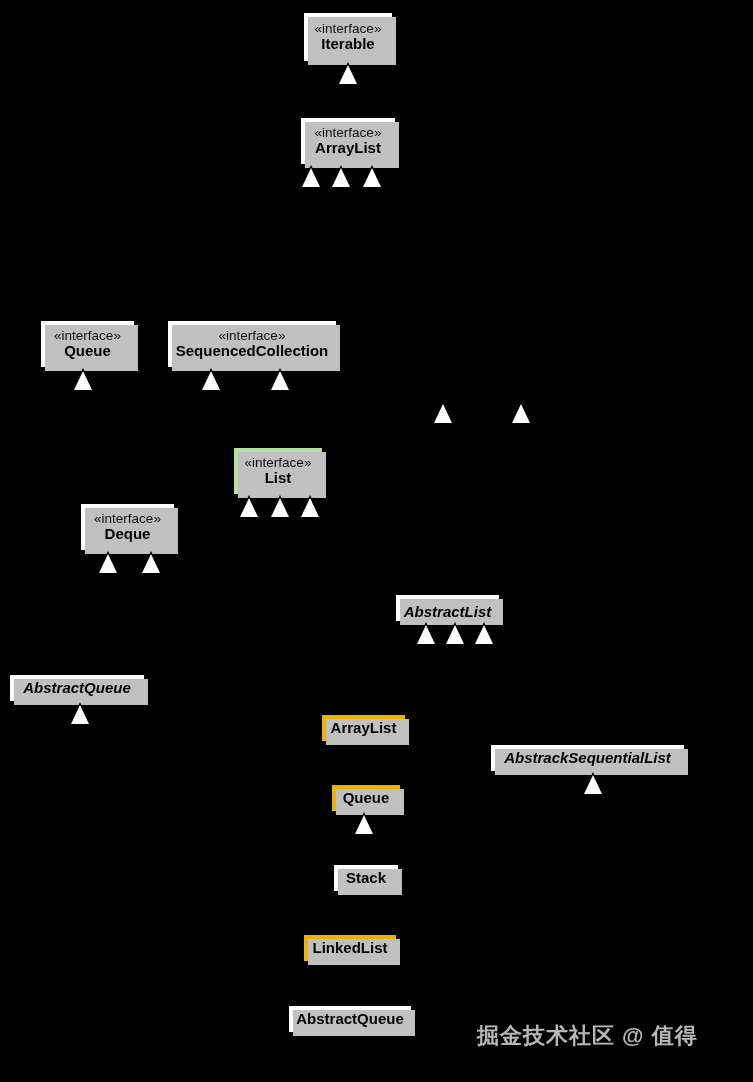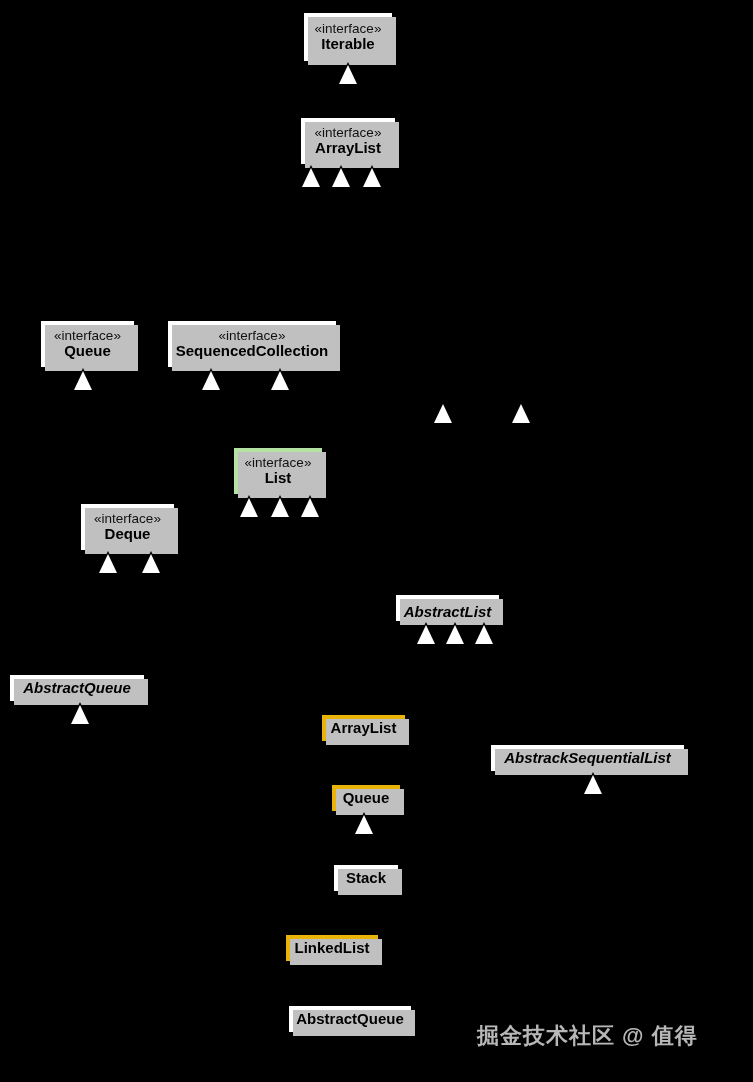--- a/index.html
+++ b/index.html
@@ -142,21 +142,21 @@
     </div>
     <div class="uml-node" style="left: 490px; top: 744px; width: 195px; height: 28px;">
       <div class="node-name italic">AbstrackSequentialList</div>
     </div>
     <div class="uml-node fill-blue" style="left: 331px; top: 784px; width: 70px; height: 28px;">
       <div class="node-name plain">Queue</div>
     </div>
     <div class="uml-node" style="left: 333px; top: 864px; width: 66px; height: 28px;">
       <div class="node-name plain">Stack</div>
     </div>
-    <div class="uml-node fill-blue" style="left: 285px; top: 934px; width: 94px; height: 28px;">
+    <div class="uml-node fill-blue" style="left: 303px; top: 934px; width: 94px; height: 28px;">
       <div class="node-name plain">LinkedList</div>
     </div>
     <div class="uml-node" style="left: 288px; top: 1005px; width: 124px; height: 28px;">
       <div class="node-name plain">AbstractQueue</div>
     </div>
     <div class="arrow-head" style="left: 348px; top: 62px;">
       <div class="tri-outer"></div>
       <div class="tri-inner"></div>
     </div>
     <div class="arrow-head" style="left: 311px; top: 165px;">

